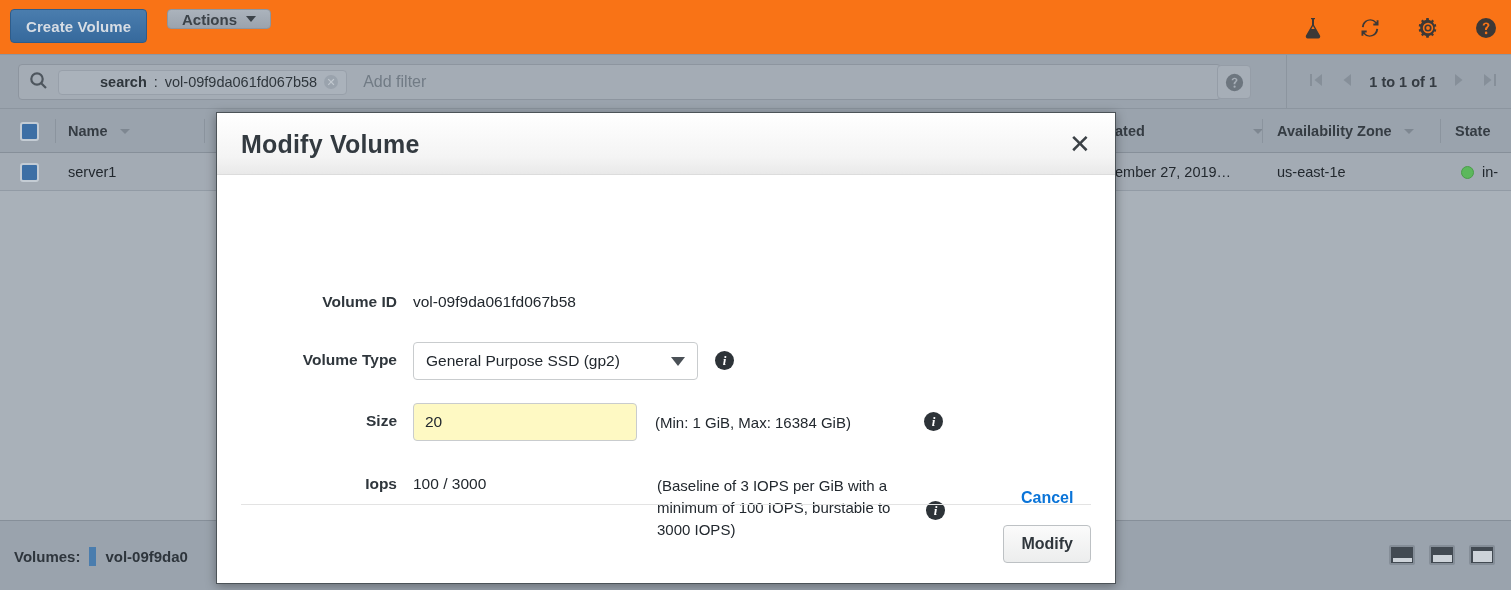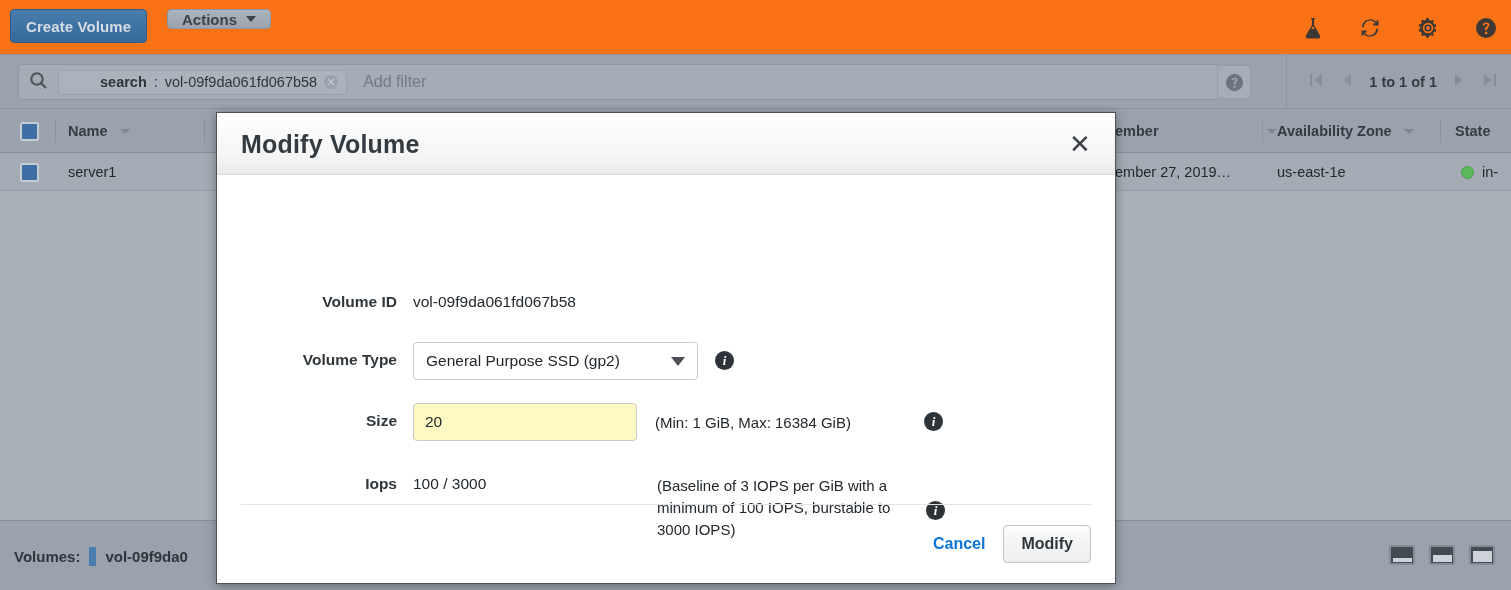--- a/index.html
+++ b/index.html
@@ -207,21 +207,21 @@
     font-family: "Liberation Serif", serif;
     flex: none;
   }
 
   .m-divider {
     position: absolute; left: 24px; right: 24px; bottom: 78px;
     height: 1px; background: #e3e3e3;
   }
   .m-foot {
     position: absolute; right: 24px; bottom: 20px;
-    display: flex; align-items: center; gap: 18px;
+    display: flex; align-items: center; gap: 18px; flex-direction: column;
   }
   .btn-cancel { font-size: 16px; font-weight: bold; color: #0a74d8; }
   .btn-modify {
     height: 38px; padding: 0 17px; display: flex; align-items: center;
     background: linear-gradient(to bottom, #fbfbfb, #eceded);
     border: 1px solid #bdc1c4; border-radius: 4px;
     font-size: 16px; font-weight: bold; color: #2f363c;
   }
 </style>
 </head>
@@ -318,21 +318,21 @@
       <span class="cb"></span>
     </div>
     <div class="colsep" style="left:55px;"></div>
     <div class="th" style="left:68px;">
       <span>Name</span>
       <span class="sortarrow"></span>
     </div>
     <div class="colsep" style="left:204px;"></div>
 
     <div class="th" style="left:1115px;">
-      <span>ember</span>
+      <span>ated</span>
       <span class="sortarrow" style="margin-left:100px;"></span>
     </div>
     <div class="colsep" style="left:1262px;"></div>
     <div class="th" style="left:1277px;">
       <span>Availability Zone</span>
       <span class="sortarrow"></span>
     </div>
     <div class="colsep" style="left:1440px;"></div>
     <div class="th" style="left:1455px;">
       <span>State</span>

